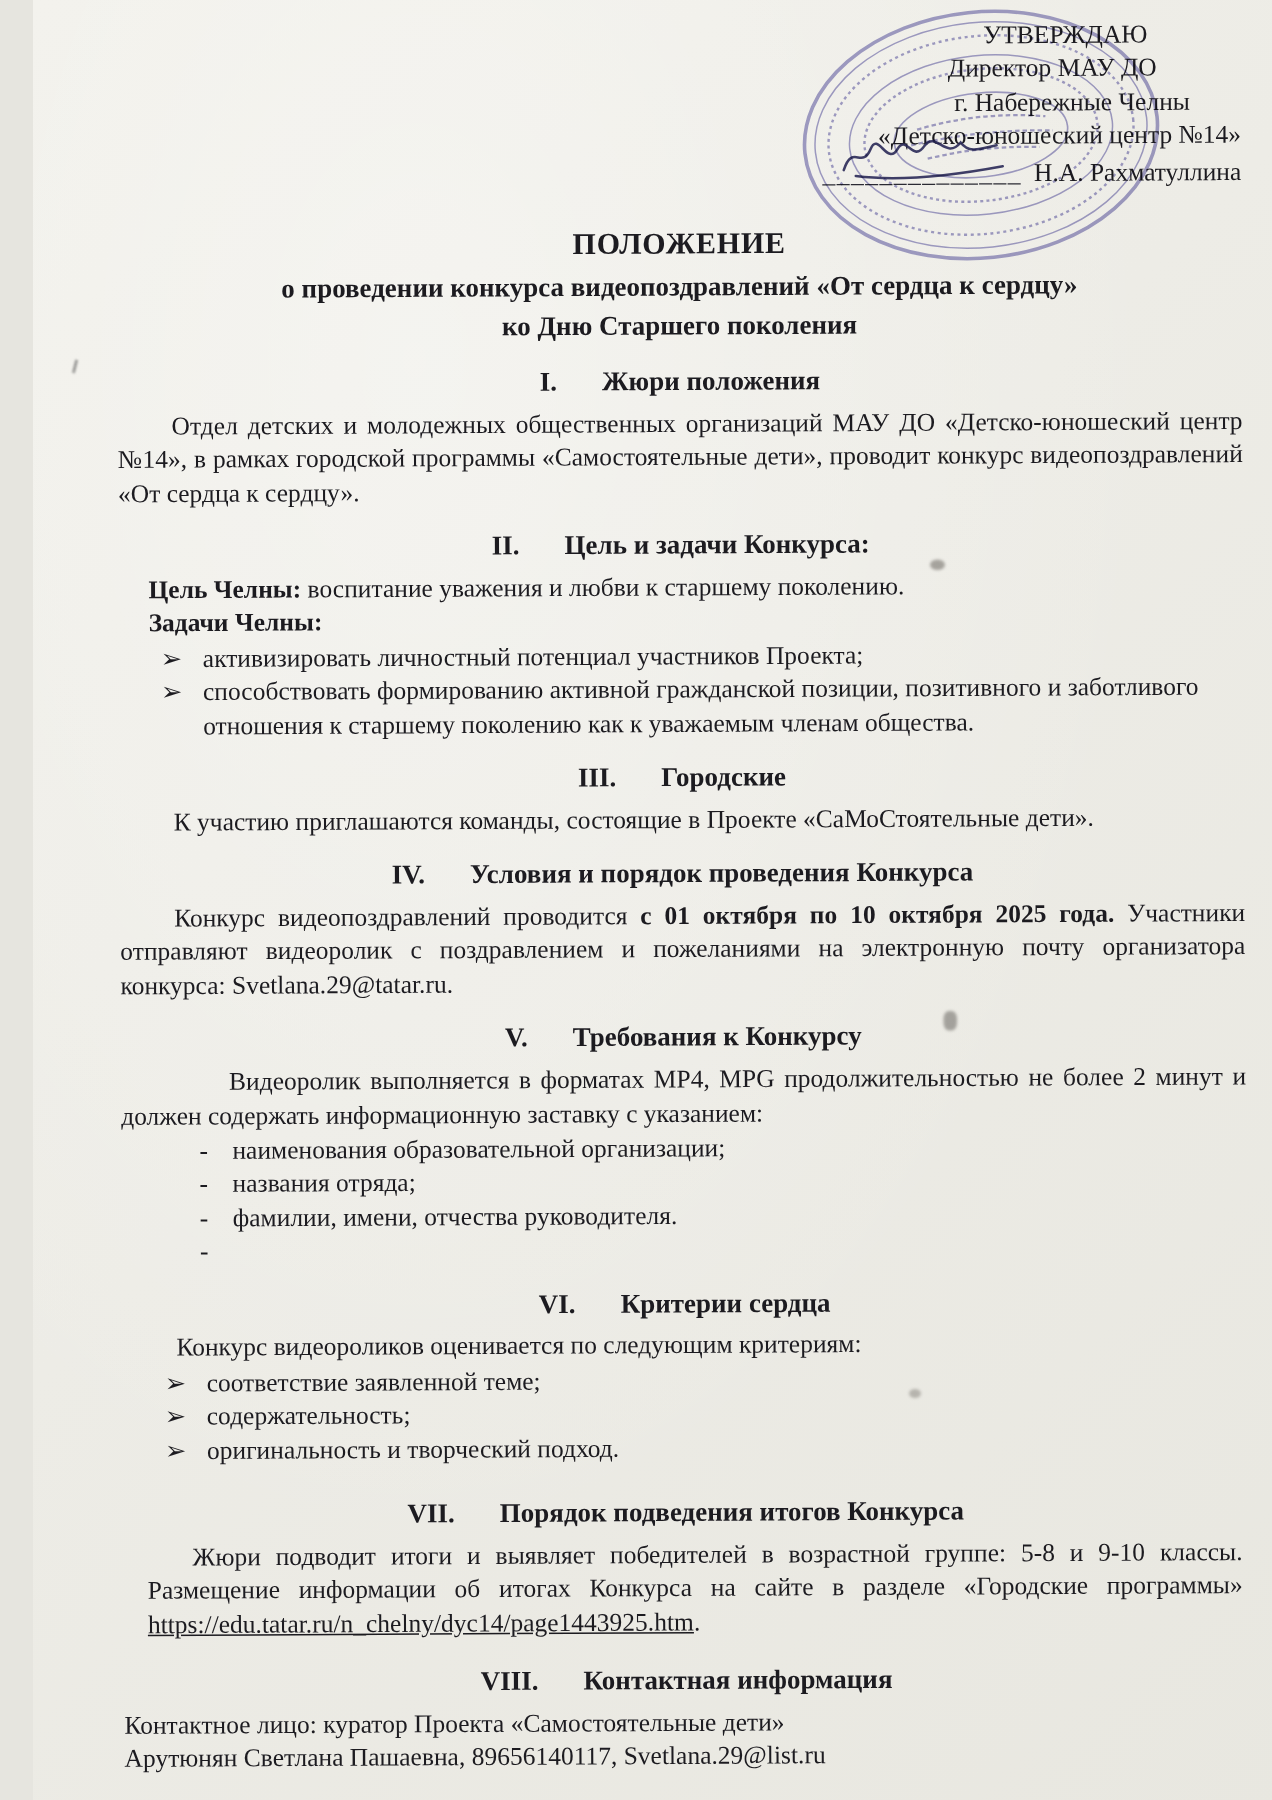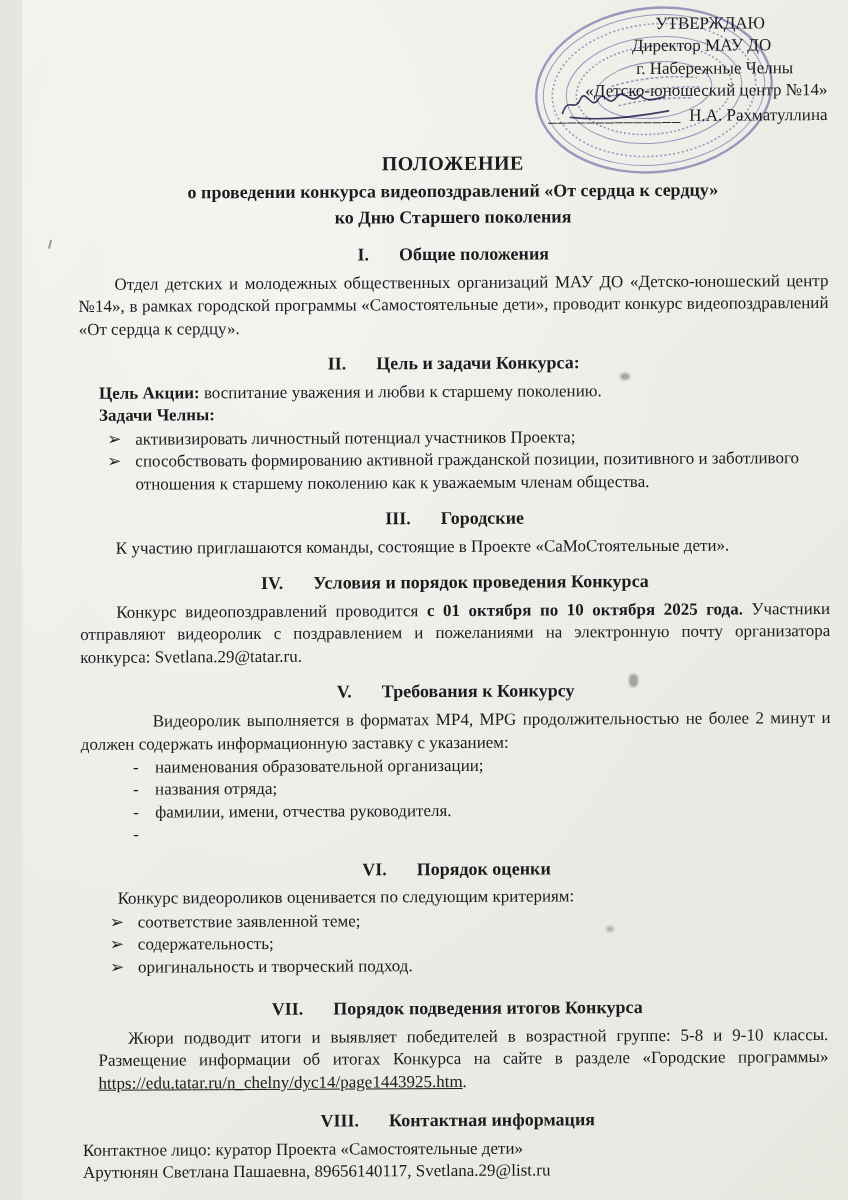--- a/index.html
+++ b/index.html
@@ -122,30 +122,30 @@
     </div>
 
     <div class="title-block">
       <div class="doc-title">ПОЛОЖЕНИЕ</div>
       <div class="doc-subtitle">о проведении  конкурса видеопоздравлений «От сердца к сердцу»</div>
       <div class="doc-subtitle">ко Дню Старшего поколения</div>
     </div>
 
     <div class="section">
       <div class="sec-heading">
-        <span class="sec-num">I.</span><span>Общие положения</span>
+        <span class="sec-num">I.</span><span>Жюри положения</span>
       </div>
       <p class="para ind36">Отдел детских и молодежных общественных организаций МАУ ДО «Детско-юношеский центр №14», в рамках городской программы «Самостоятельные дети», проводит конкурс видеопоздравлений «От сердца к сердцу».</p>
     </div>
 
     <div class="section">
       <div class="sec-heading">
         <span class="sec-num">II.</span><span>Цель и задачи Конкурса:</span>
       </div>
-      <p class="para ml20"><b>Цель Акции:</b><span> воспитание уважения и любви к старшему поколению.</span></p>
+      <p class="para ml20"><b>Цель Челны:</b><span> воспитание уважения и любви к старшему поколению.</span></p>
       <p class="para ml20"><b>Задачи Челны:</b></p>
       <div class="alist">
         <div class="li">
           <span class="marker">➢</span>
           <span>активизировать личностный потенциал участников Проекта;</span>
         </div>
         <div class="li">
           <span class="marker">➢</span>
           <span>способствовать формированию активной гражданской позиции, позитивного и заботливого отношения к старшему поколению как к уважаемым членам общества.</span>
         </div>
@@ -186,21 +186,21 @@
         </div>
         <div class="li">
           <span class="marker">-</span>
           <span></span>
         </div>
       </div>
     </div>
 
     <div class="section">
       <div class="sec-heading">
-        <span class="sec-num">VI.</span><span>Порядок оценки</span>
+        <span class="sec-num">VI.</span><span>Критерии сердца</span>
       </div>
       <p class="para ind36">Конкурс видеороликов оценивается по следующим критериям:</p>
       <div class="alist">
         <div class="li">
           <span class="marker">➢</span>
           <span>соответствие заявленной теме;</span>
         </div>
         <div class="li">
           <span class="marker">➢</span>
           <span>содержательность;</span>

